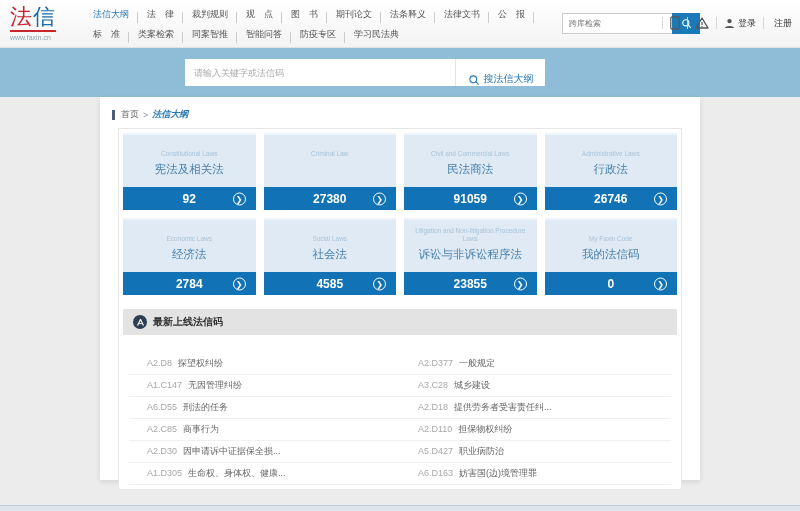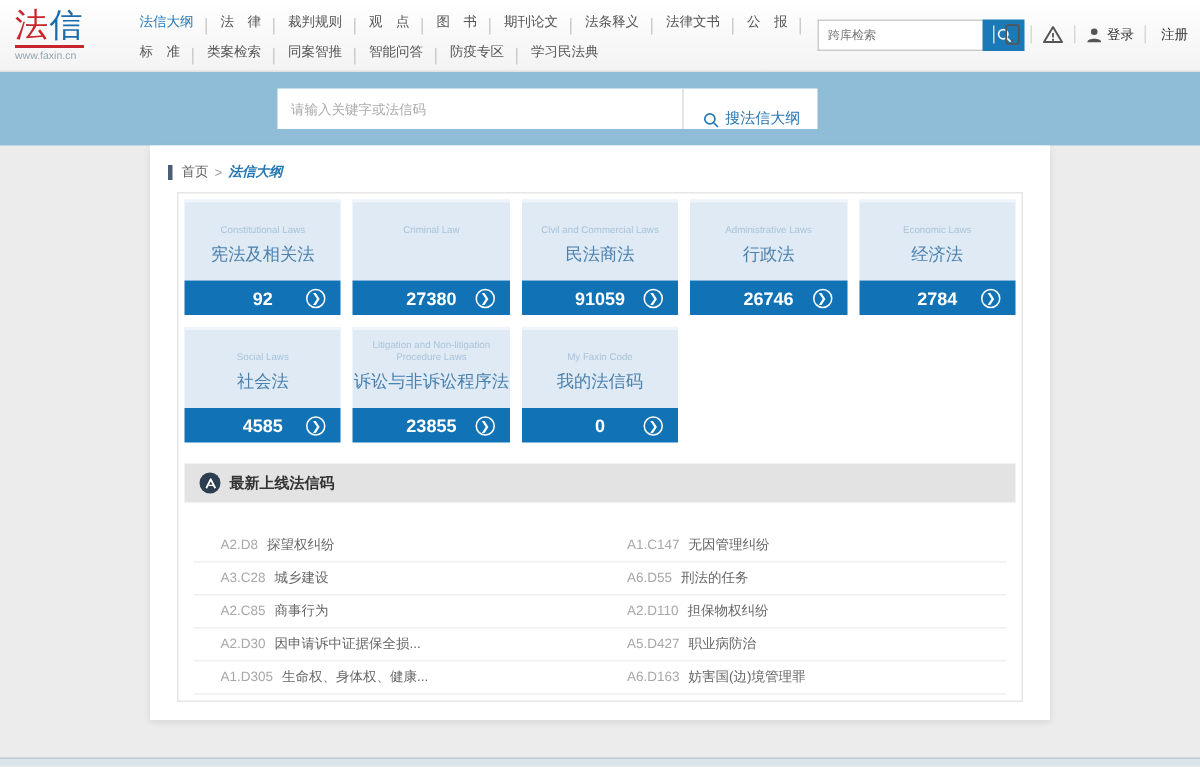--- a/index.html
+++ b/index.html
@@ -25,21 +25,21 @@
   .logo-main .l2 { color:#1a6cad; }
   .logo-sub { font-size:7px; color:#93a6b4; display:block; margin-top:2px; }
 
   .main-nav { position:absolute; left:84px; top:4px; }
   .nav-row { list-style:none; display:flex; height:20px; align-items:center; }
   .nav-row li { font-size:9px; color:#555; padding:0 9px; cursor:pointer; white-space:nowrap; position:relative; }
   .nav-row li::after { content:""; position:absolute; right:0; top:4px; height:11px; border-right:1px solid #ccc; }
   .nav-row.row2 li:last-child::after { border-right:none; }
   .nav-row li.active { color:#2878b5; }
 
-  .quick-search { position:absolute; left:545px; top:13px; display:flex; height:20px;border-radius:10px; }
+  .quick-search { position:absolute; left:562px; top:13px; display:flex; height:20px;border-radius:10px; }
   .quick-search input {
     width:110px; height:21px; border:1px solid #ccc; border-right:none;
     font-size:8px; padding:0 6px; color:#555; outline:none; background:#fff;
     font-family:inherit;
   }
   .quick-search button {
     width:28px; height:21px; background:#1a7ab8; border:none; color:#fff;
     display:flex; align-items:center; justify-content:center; cursor:pointer;
   }
 
@@ -71,21 +71,21 @@
     background:#fff; box-shadow:0 2px 5px rgba(0,0,0,0.10);
   }
   .breadcrumb { padding:11px 18px 7px 12px; font-size:9px; color:#666; display:flex; align-items:center; }
   .breadcrumb .bar { width:3px; height:10px; background:#4a5f73; margin-right:6px; }
   .breadcrumb .sep { color:#999; margin:0 4px; }
   .breadcrumb .current { color:#2878b5; font-weight:bold; font-style:italic; cursor:pointer; }
   .breadcrumb .home { cursor:pointer; }
 
   .panel { margin:0 18px; border:1px solid #e6e6e6; padding:4px; background:#fff; }
 
-  .cards { display:grid; grid-template-columns:repeat(5,1fr); gap:8px; }
+  .cards { display:grid; grid-template-columns:repeat(4,1fr); gap:8px; }
   .card { cursor:pointer; }
   .card-body {
     height:54px; background:#dfeaf4; border-top:2px solid #eef4fa;
     text-align:center; overflow:hidden;
   }
   .card-en {
     height:17px; margin-top:6px; font-size:6.5px; line-height:8px; color:#a9c3da;
     display:flex; align-items:flex-end; justify-content:center; padding:0 4px;
   }
   .card-zh { font-size:11.5px; color:#4a81ae; margin-top:4px; white-space:nowrap; }
@@ -320,23 +320,25 @@
         <svg width="9" height="9" viewBox="0 0 12 12">
             <path d="M2 10 L6 2 L10 10" fill="none" stroke="#fff" stroke-width="1.6" stroke-linejoin="round"></path>
             <line x1="4" y1="7.5" x2="8" y2="7.5" stroke="#fff" stroke-width="1.2"></line>
           </svg>
       </span>
       <span class="section-title">最新上线法信码</span>
     </div>
 
     <div class="latest-list">
       <div class="latest-item"><span class="code">A2.D8</span><span class="name">探望权纠纷</span></div>
+      <div class="latest-item"><span class="code">A2.D377</span><span class="name">一般规定</span></div>
       <div class="latest-item"><span class="code">A1.C147</span><span class="name">无因管理纠纷</span></div>
       <div class="latest-item"><span class="code">A3.C28</span><span class="name">城乡建设</span></div>
       <div class="latest-item"><span class="code">A6.D55</span><span class="name">刑法的任务</span></div>
+      <div class="latest-item"><span class="code">A2.D18</span><span class="name">提供劳务者受害责任纠...</span></div>
       <div class="latest-item"><span class="code">A2.C85</span><span class="name">商事行为</span></div>
       <div class="latest-item"><span class="code">A2.D110</span><span class="name">担保物权纠纷</span></div>
       <div class="latest-item"><span class="code">A2.D30</span><span class="name">因申请诉中证据保全损...</span></div>
       <div class="latest-item"><span class="code">A5.D427</span><span class="name">职业病防治</span></div>
       <div class="latest-item"><span class="code">A1.D305</span><span class="name">生命权、身体权、健康...</span></div>
       <div class="latest-item"><span class="code">A6.D163</span><span class="name">妨害国(边)境管理罪</span></div>
     </div>
 
   </div>
 </div>

